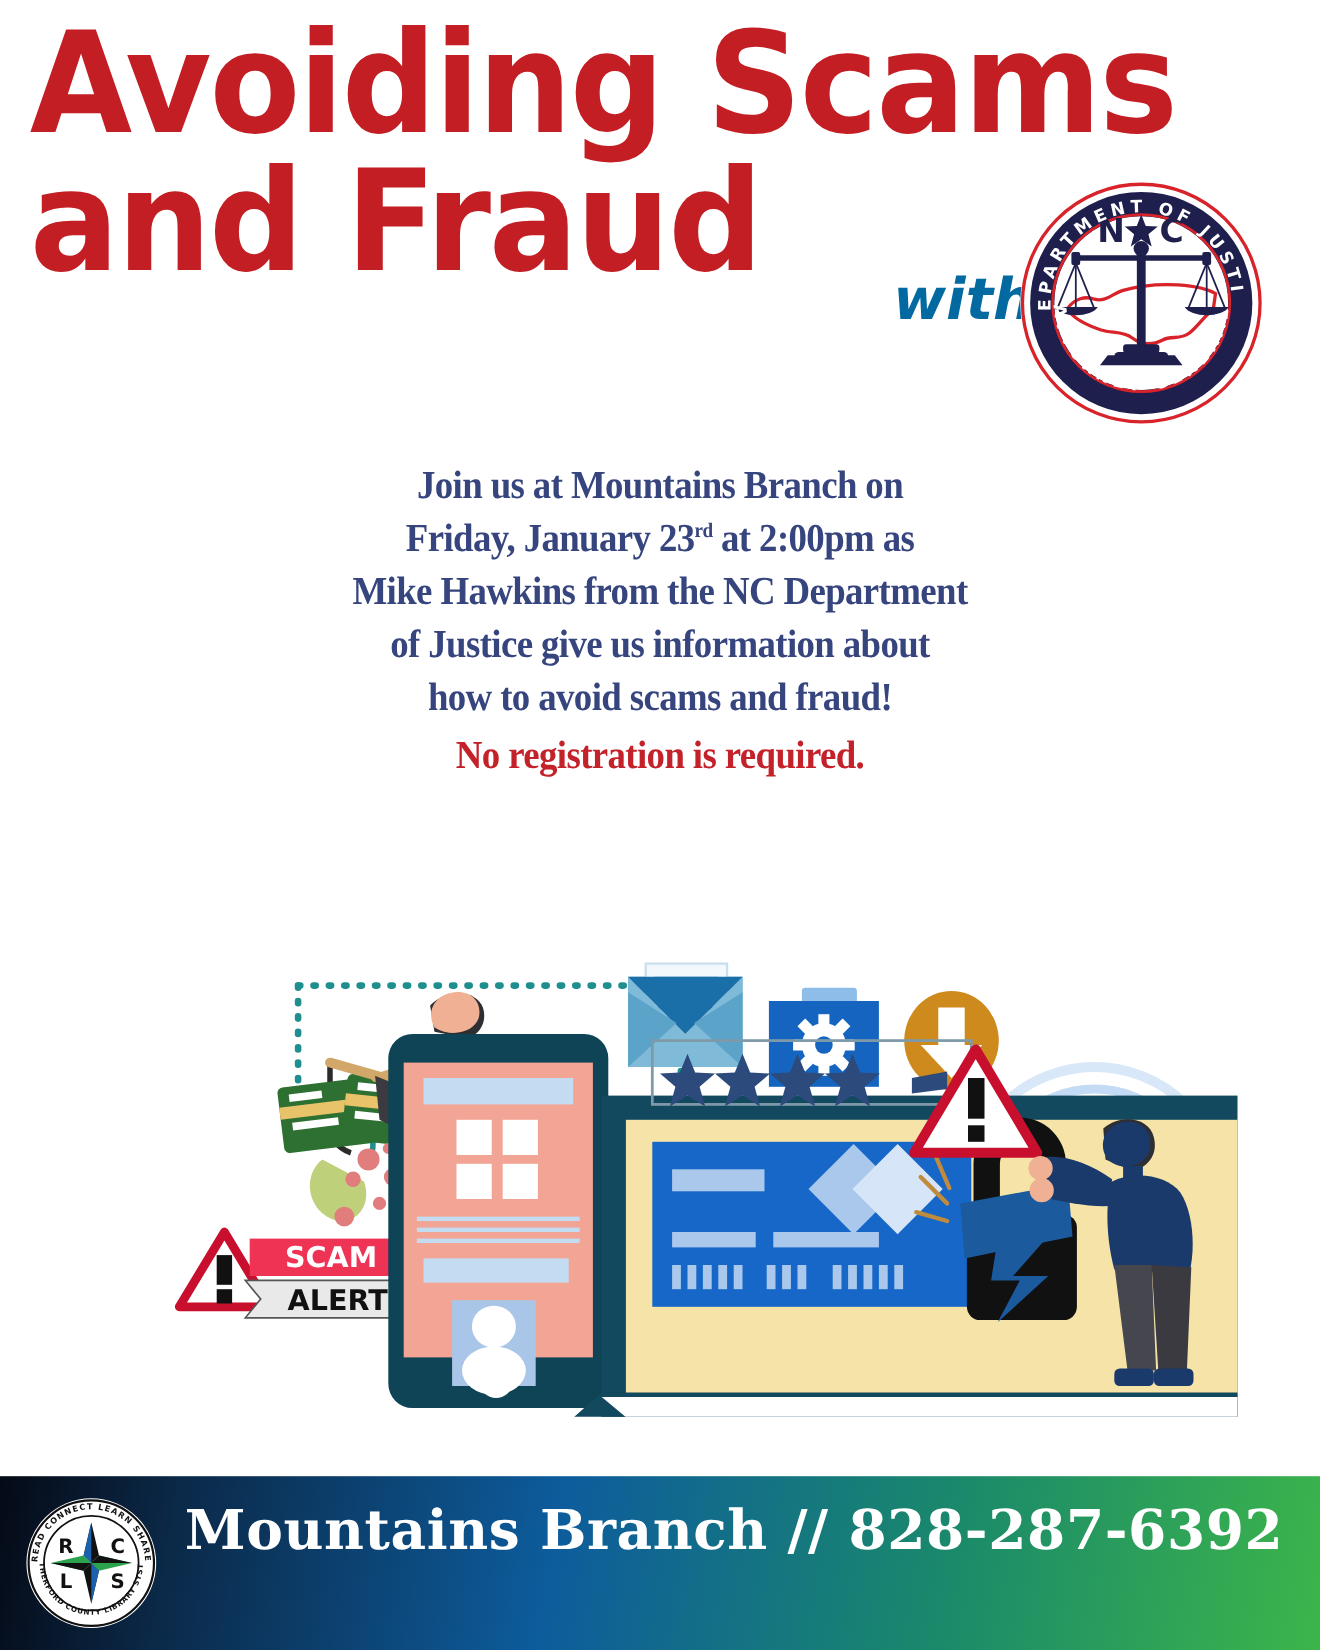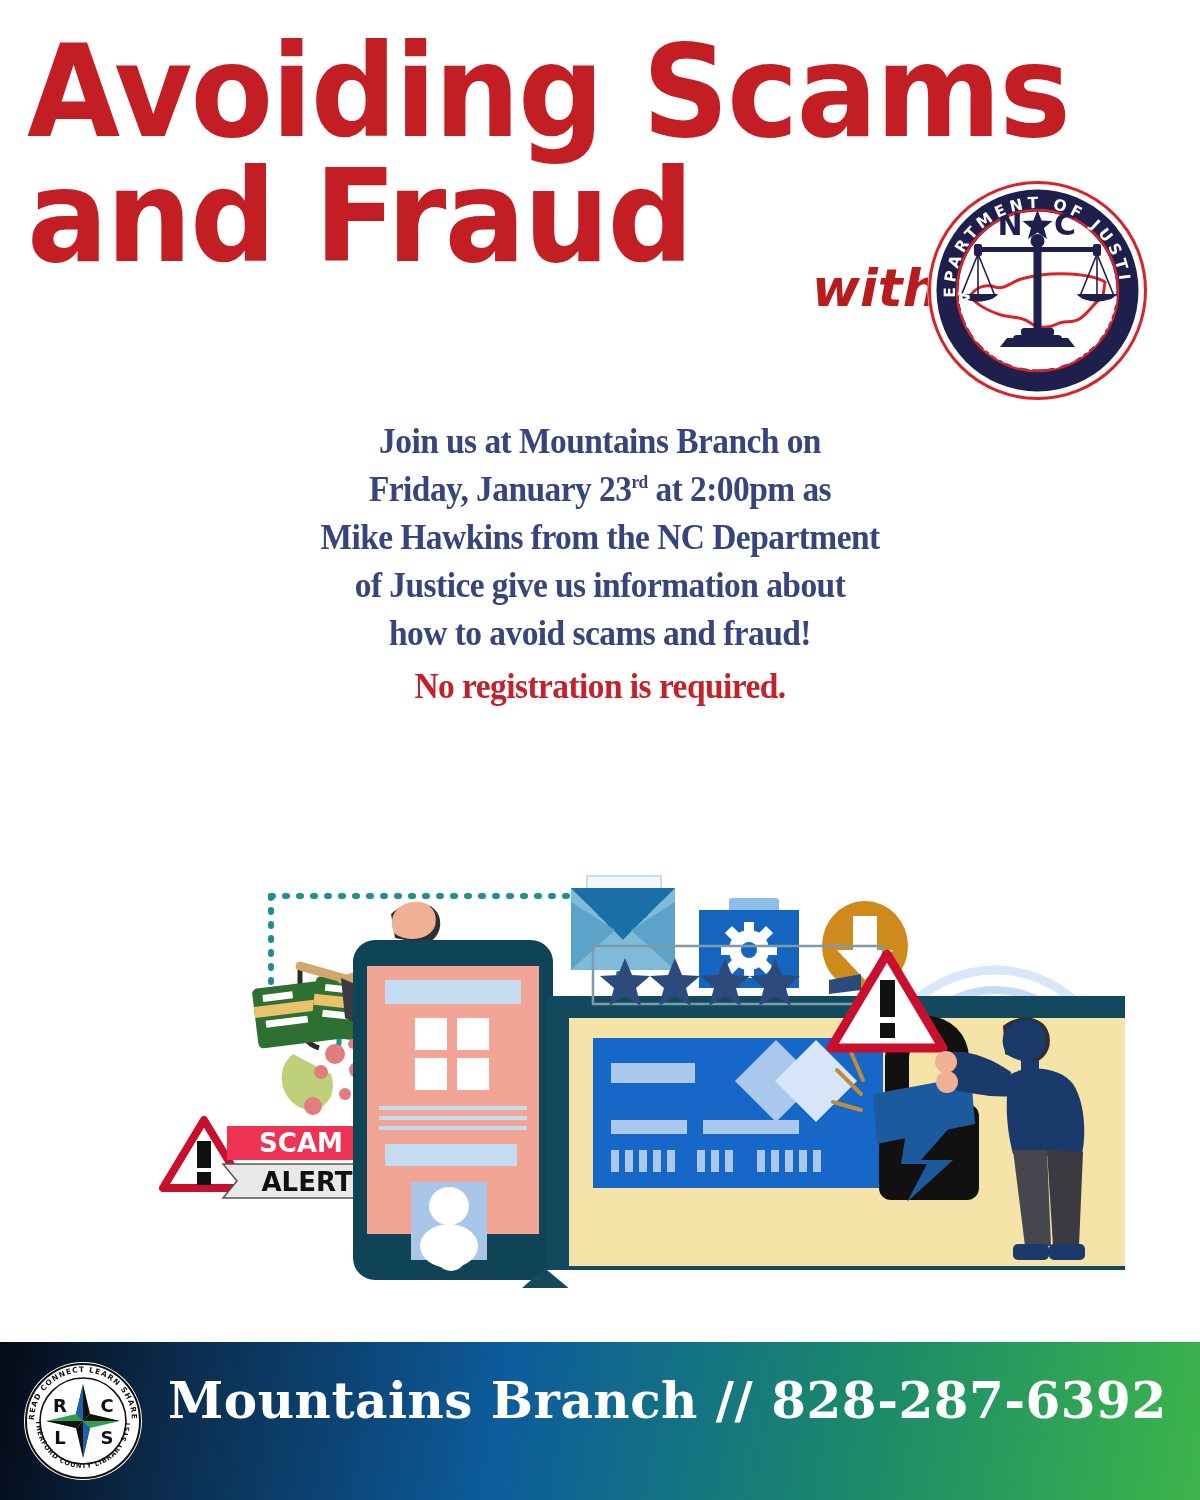--- a/index.html
+++ b/index.html
@@ -6,38 +6,38 @@
   body {
     width:1200px; height:1500px;
     background:#ffffff;
     font-family:"Liberation Sans", sans-serif;
     overflow:hidden;
     position:relative;
   }
   .poster { position:relative; width:1200px; height:1500px; background:#fff; }
 
   
-  .header { position:absolute; left:0; top:15px; width:948px; height:400px; }
+  .header { position:absolute; left:0; top:0; width:948px; height:400px; }
   .title-block {
     position:absolute; left:27px; top:14px; width:860px;
     color:#C41E25;
     font-weight:bold;
     font-size:128px;
     line-height:0.98;
     letter-spacing:-2px;
     font-family:"DejaVu Sans", sans-serif;
     transform:scaleX(0.94);
     transform-origin:left top;
   }
   .title-line { display:block; white-space:nowrap; }
 
   .with-word {
     position:absolute; left:812px; top:243px;
     font-size:52px; font-weight:bold; font-style:italic;
-    color:#b91c1c;
+    color:#0369a1;
     font-family:"DejaVu Sans", sans-serif;
   }
 
   
   .seal { position:absolute; left:925px; top:163px; width:225px; height:225px; }
 
   
   .body-copy {
     position:absolute; left:20px; top:418px; width:1160px;
     text-align:center;
@@ -67,21 +67,20 @@
   .footer-logo { position:absolute; left:22px; top:18px; width:122px; height:122px; }
   .footer-text {
     position:absolute; left:168px; top:20px; width:1015px;
     color:#ffffff;
     font-family:"DejaVu Serif", serif;
     font-weight:bold;
     font-size:50px;
     line-height:1.17;
     letter-spacing:0.5px;
     text-align:left;
-    margin-top:10px;
   }
   .footer-text .fl { display:block; white-space:nowrap; }
 </style>
 </head>
 <body>
 
 <div class="poster">
 
   <div class="header">
 

